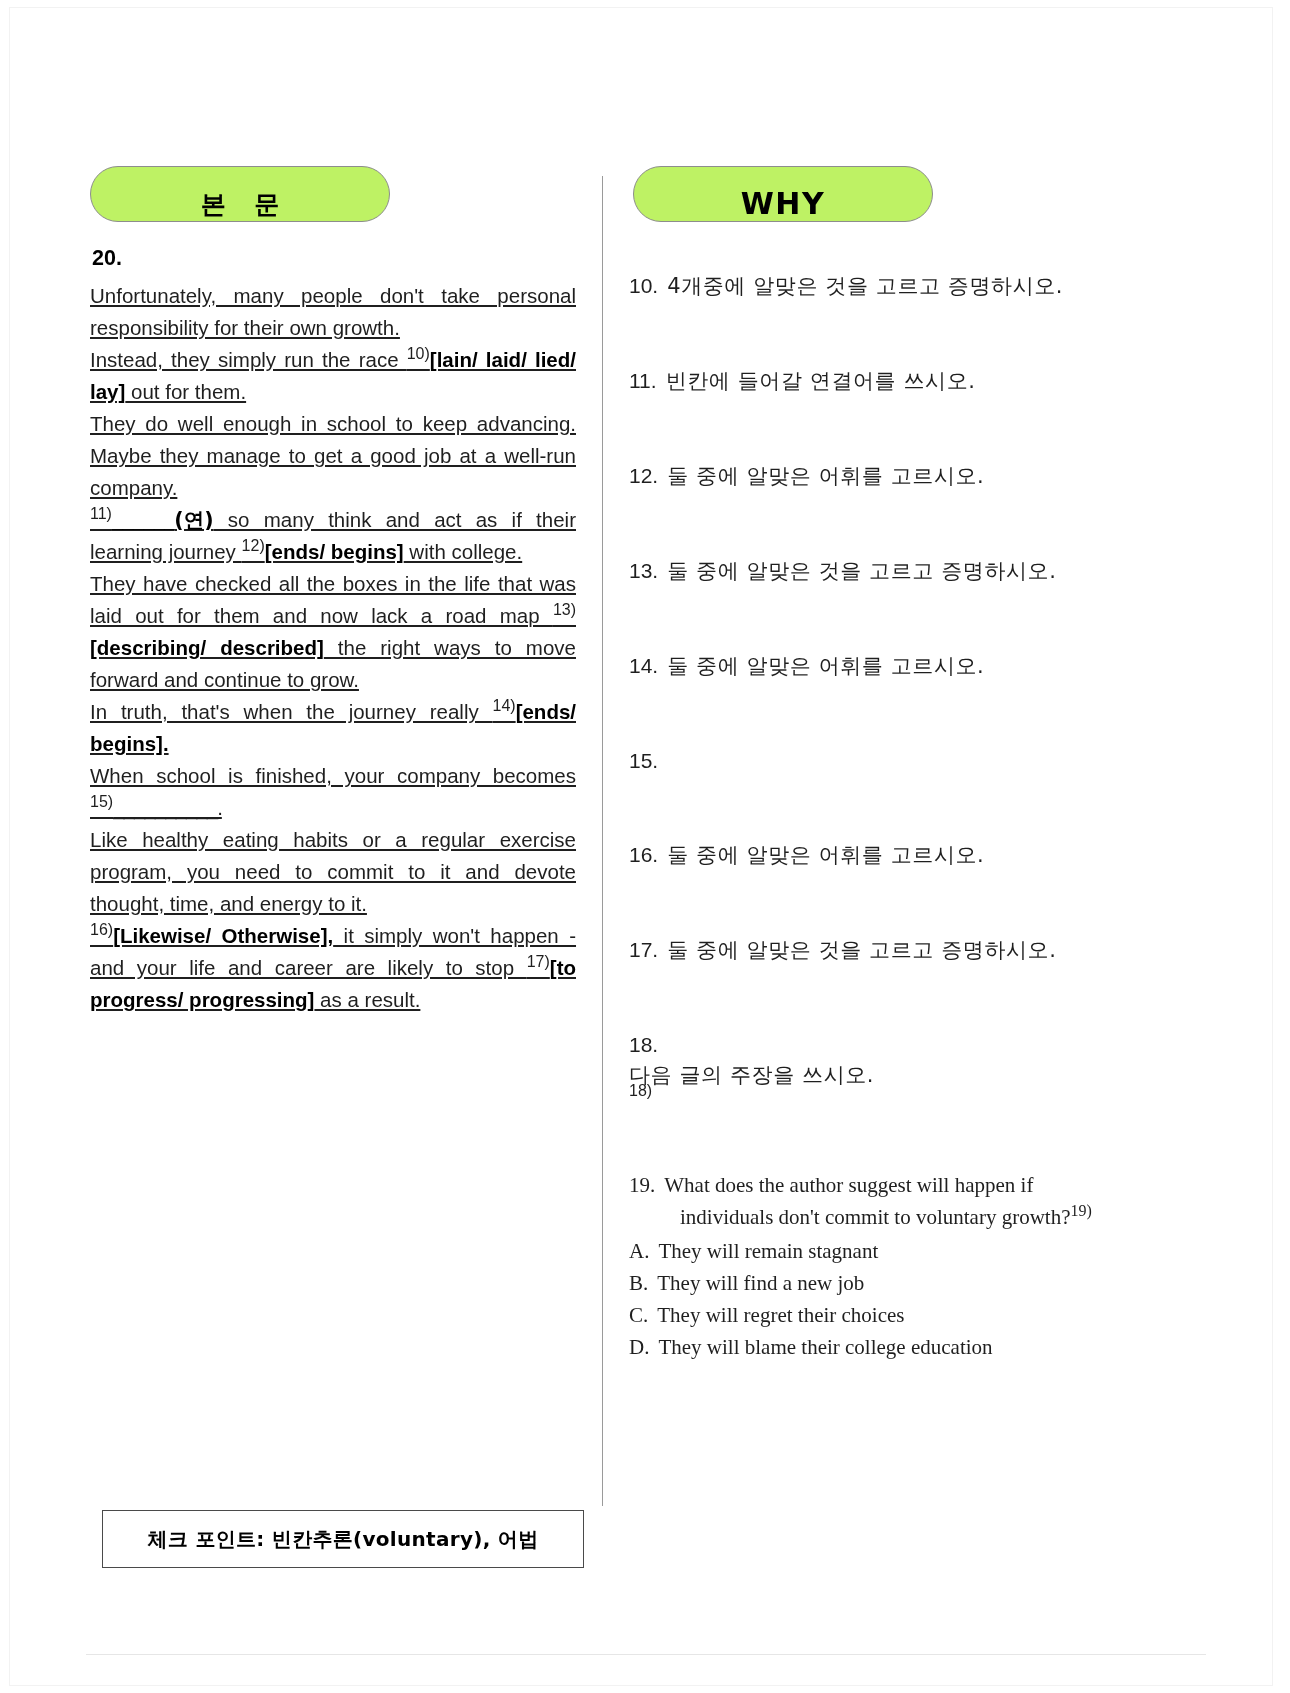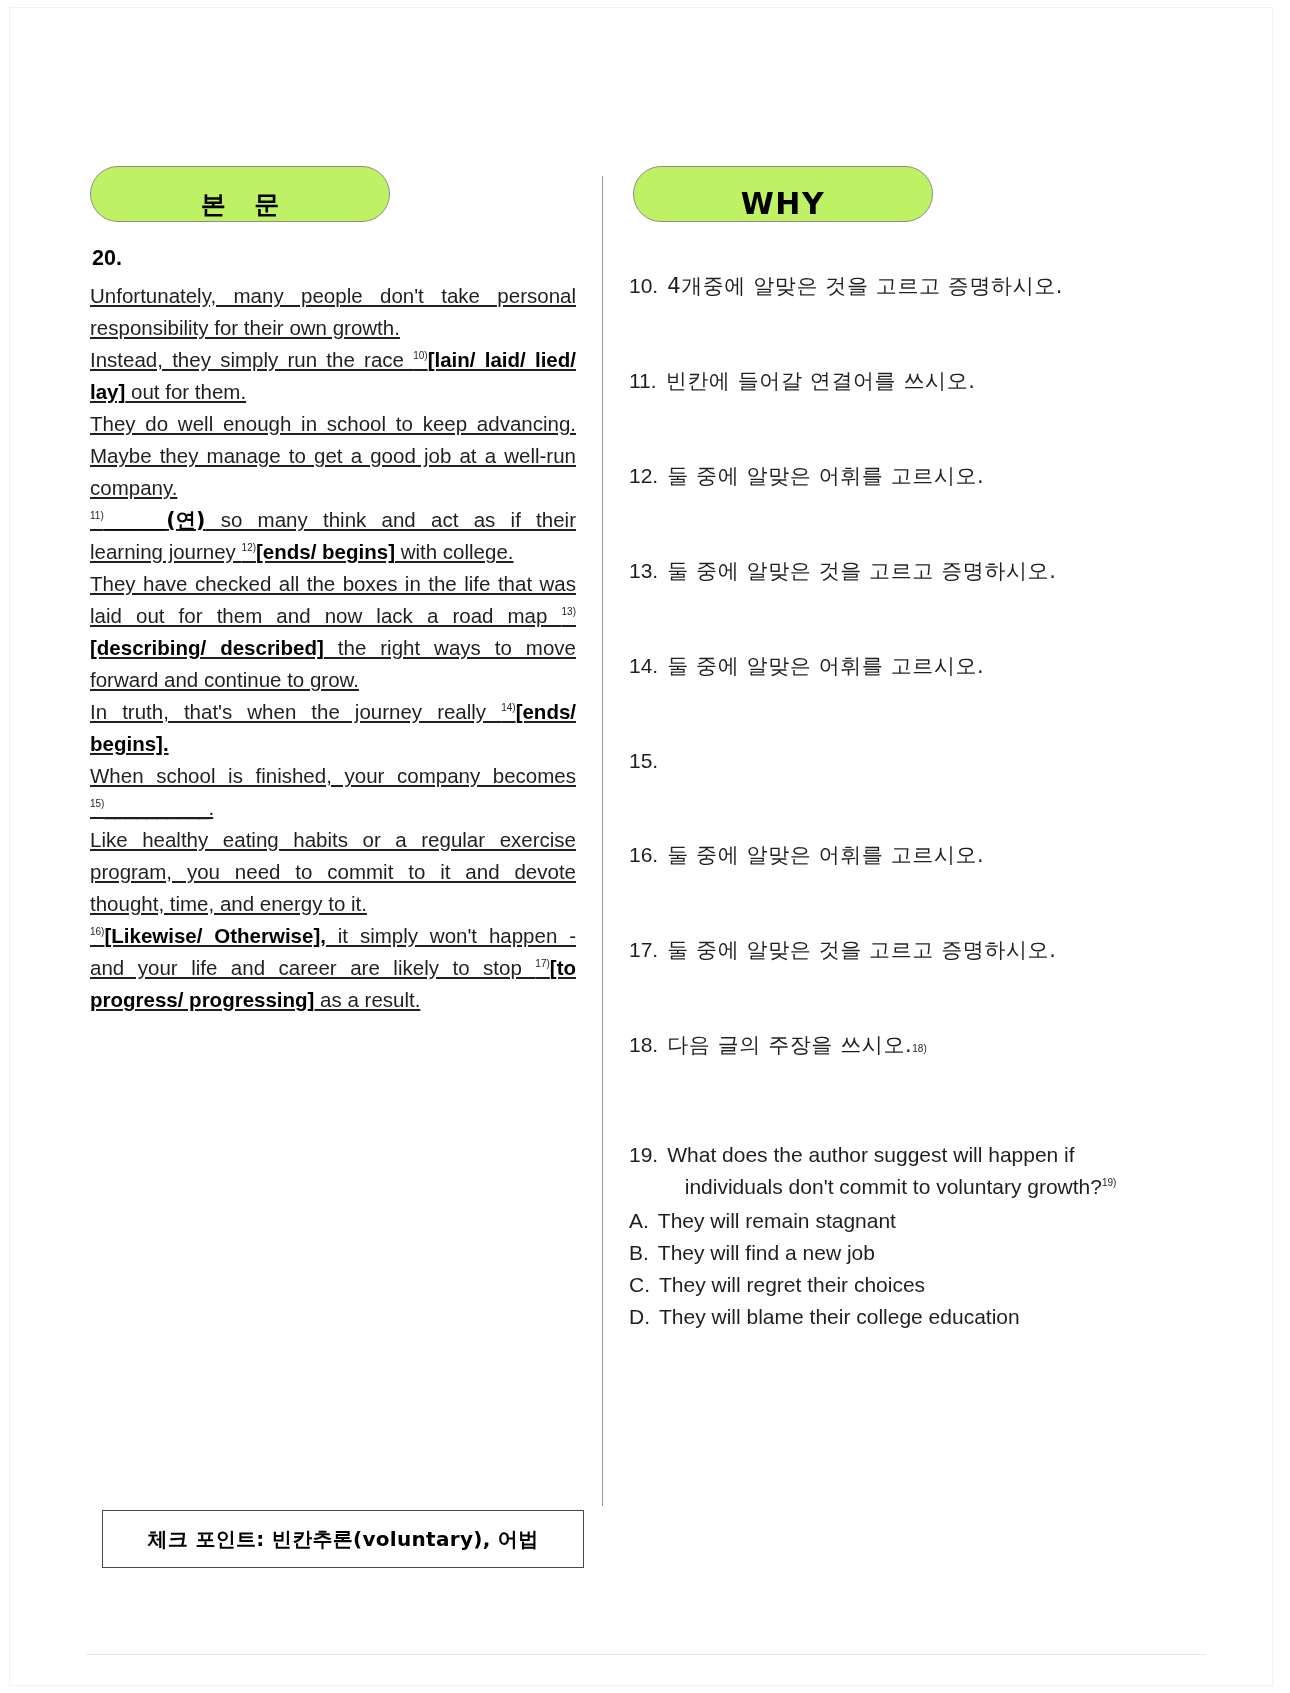--- a/index.html
+++ b/index.html
@@ -104,21 +104,21 @@
     color: #1f1f1f;
   }
   .passage p {
     margin: 0;
     text-align: justify;
     text-decoration: underline;
   }
   .passage p:last-child { text-align: justify; }
   .passage b { font-weight: 700; color: #000; }
   .sup {
-    font-size: 10px;
+    font-size: 16px;
     vertical-align: super;
     line-height: 0;
   }
   .blank-sm {
     letter-spacing: -1px;
   }
   .ko-inline {
     font-family: "DejaVu Sans", "Liberation Sans", sans-serif;
     font-weight: 700;
   }
@@ -159,28 +159,29 @@
   }
   .q-item .q-idx {
     flex: 0 0 auto;
     margin-right: 9px;
     white-space: nowrap;
   }
   .q-item .q-text {
     font-family: "DejaVu Sans", "Liberation Sans", sans-serif;
     letter-spacing: 0.6px;
   }
-  .q-item.is-last-ko { margin-bottom: 78px; }
+  .q-item.is-last-ko { margin-bottom: 78px; flex-direction: column; }
 
   
   .q19 {
     width: 500px;
     font-size: 21px;
     line-height: 32px;
     color: #1f1f1f;
+    font-family: Liberation Serif, serif;
   }
   .q19-stem {
     display: flex;
     align-items: baseline;
   }
   .q19-stem .q-idx {
     flex: 0 0 auto;
     margin-right: 9px;
   }
   .q19-body {

